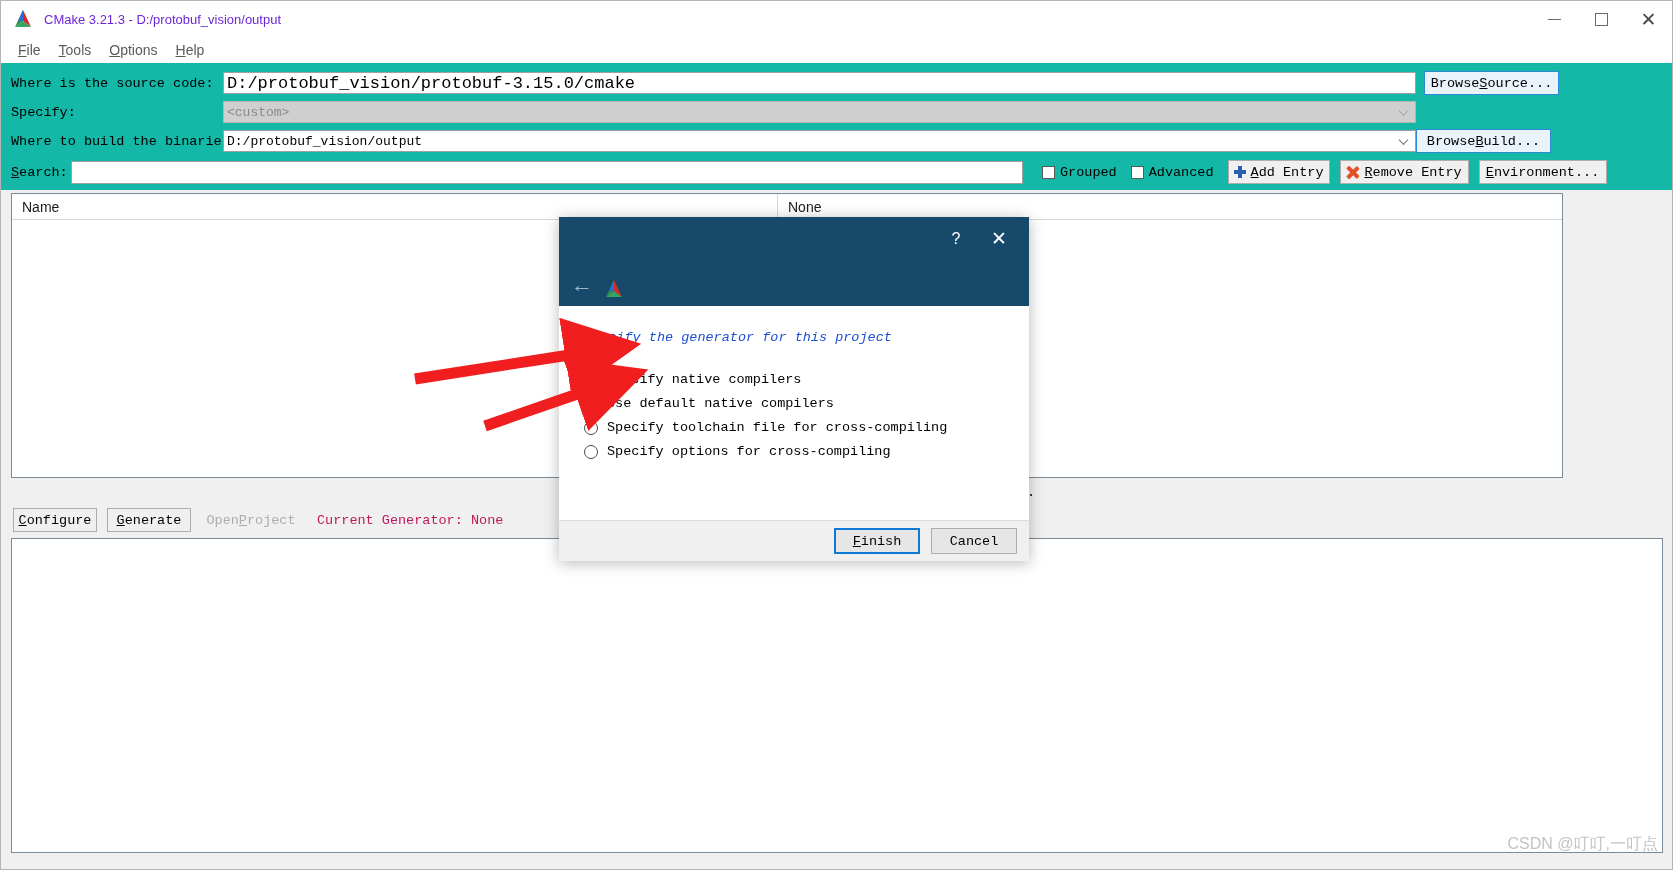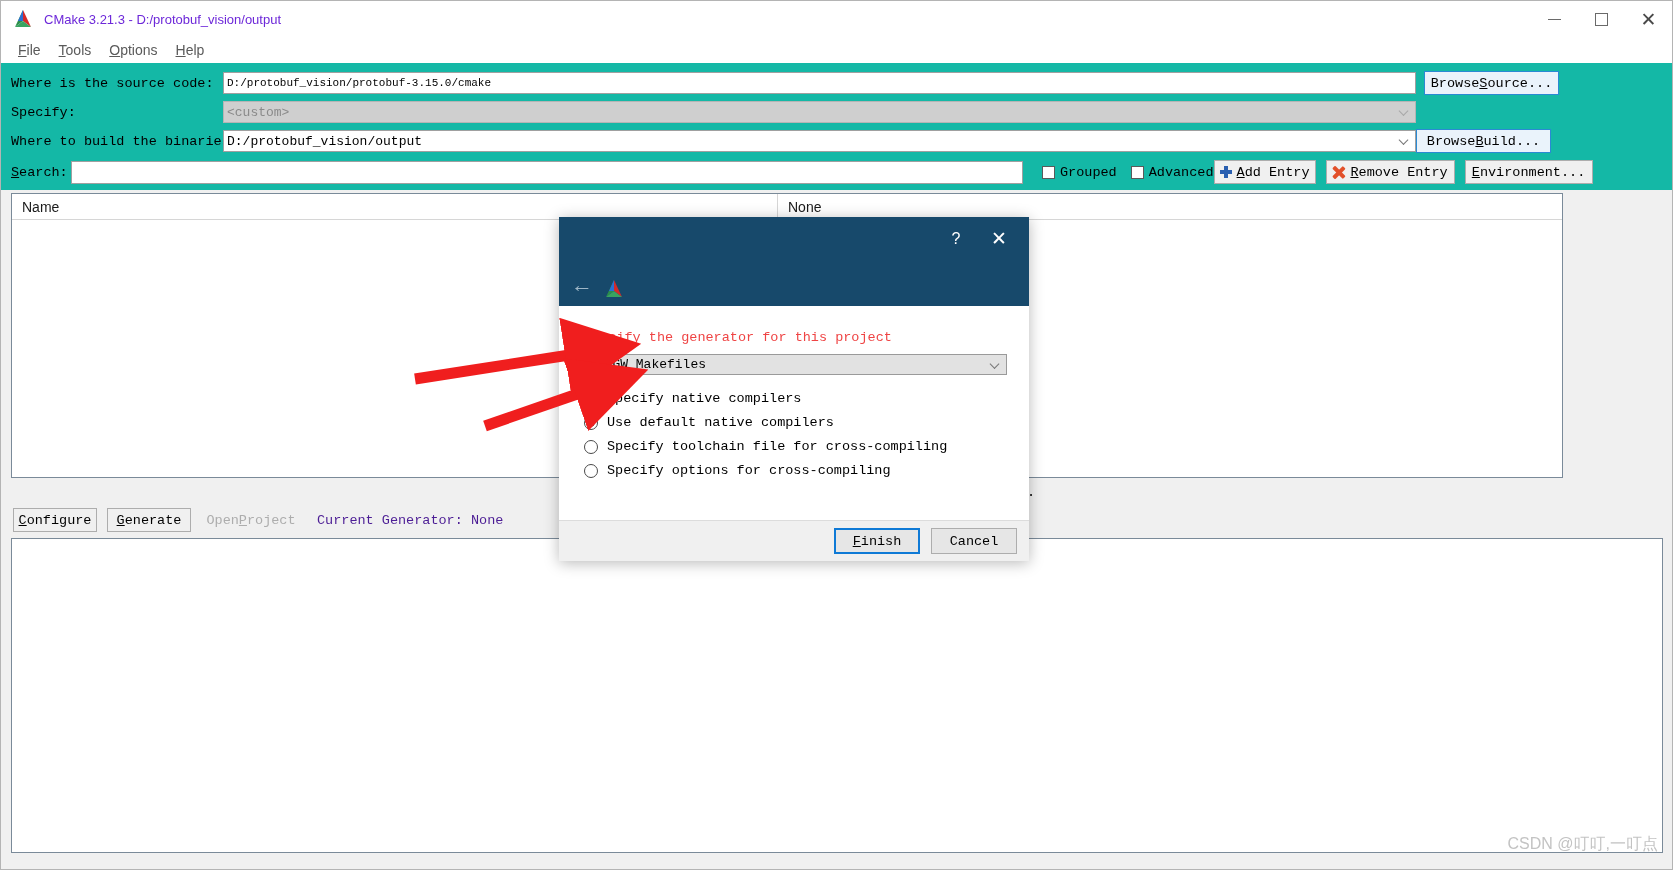--- a/index.html
+++ b/index.html
@@ -72,21 +72,21 @@
     font-family: "Liberation Mono", monospace;
     font-size: 13.5px; color: #000; white-space: nowrap;
   }
   .flabel u { text-decoration: underline; }
 
   .ftext {
     height: 22px;
     background: #ffffff;
     border: 1px solid #a0a0a0;
     font-family: "Liberation Mono", monospace;
-    font-size: 11px; color: #000;
+    font-size: 17px; color: #000;
     padding: 0 3px;
     display: flex; align-items: center;
     white-space: nowrap; overflow: hidden;
   }
   .fcombo {
     height: 22px;
     background: #ffffff;
     border: 1px solid #a0a0a0;
     font-family: "Liberation Mono", monospace;
     font-size: 13px; color: #000;
@@ -189,21 +189,21 @@
     display: flex; align-items: center; justify-content: center;
     font-family: "Liberation Mono", monospace;
     font-size: 13.5px; color: #000;
   }
   .actionbar {
     position: absolute; left: 0; top: 503px; width: 1671px; height: 32px;
     display: flex; align-items: center; padding-left: 12px; gap: 10px;
   }
   .curgen {
     font-family: "Liberation Mono", monospace;
-    font-size: 13.5px; color: #4c1d95; margin-left: 6px; white-space: nowrap;
+    font-size: 13.5px; color: #be185d; margin-left: 6px; white-space: nowrap;
   }
 
   
   .output {
     position: absolute; left: 10px; top: 537px;
     width: 1652px; height: 315px;
     background: #ffffff;
     border: 1px solid #7a8a99;
   }
   .watermark {
@@ -248,21 +248,21 @@
     width: 22px; height: 22px;
   }
   .dlg-body {
     position: relative;
     height: 214px;
     padding: 24px 22px 0 25px;
     background: #ffffff;
   }
   .dlg-prompt {
     font-family: "Liberation Mono", monospace;
-    font-size: 13.5px; color: #ef4444; margin-bottom: 9px;
+    font-size: 13.5px; color: #1d4ed8; margin-bottom: 27px; font-style: italic;
   }
   .dlg-combo {
     height: 21px;
     background: #e2e2e2;
     border: 1px solid #9a9a9a;
     font-family: "Liberation Mono", monospace;
     font-size: 13px; color: #000;
     padding: 0 4px;
     display: flex; align-items: center; position: relative;
     margin-bottom: 16px;
@@ -378,21 +378,21 @@
 
       <div class="cbox-wrap" style="margin-left:19px;">
         <span class="cbox"></span>
         <span class="cbox-label">Grouped</span>
       </div>
       <div class="cbox-wrap" style="margin-left:14px;">
         <span class="cbox"></span>
         <span class="cbox-label">Advanced</span>
       </div>
 
-      <div class="btn" style="width:102px;">
+      <div class="btn" style="margin-left:14px; width:102px;">
         <span class="icon-plus"></span>
           <span><u>A</u>dd Entry</span>
       </div>
       <div class="btn" style="margin-left:10px; width:129px;">
         <span class="icon-x"></span>
           <span><u>R</u>emove Entry</span>
       </div>
       <div class="btn" style="margin-left:10px; width:128px;"><u>E</u>nvironment...</div>
     </div>
   </div>
@@ -436,24 +436,20 @@
           <polygon points="11,2 11,13 19,19" fill="#d42a2a"></polygon>
           <polygon points="11,2 6,13 11,13" fill="#2a6fd4"></polygon>
           <polygon points="3,19 11,13 19,19" fill="#39a361"></polygon>
         </svg>
       </div>
     </div>
 
     <div class="dlg-body">
       <div class="dlg-prompt">Specify the generator for this project</div>
 
-      <div class="dlg-combo">
-        <span>MinGW Makefiles</span>
-        <span class="caret"></span>
-      </div>
 
       <div class="radio-row">
         <span class="radio"></span>
         <span class="radio-label">Specify native compilers</span>
       </div>
       <div class="radio-row">
         <span class="radio sel"></span>
         <span class="radio-label">Use default native compilers</span>
       </div>
       <div class="radio-row">

